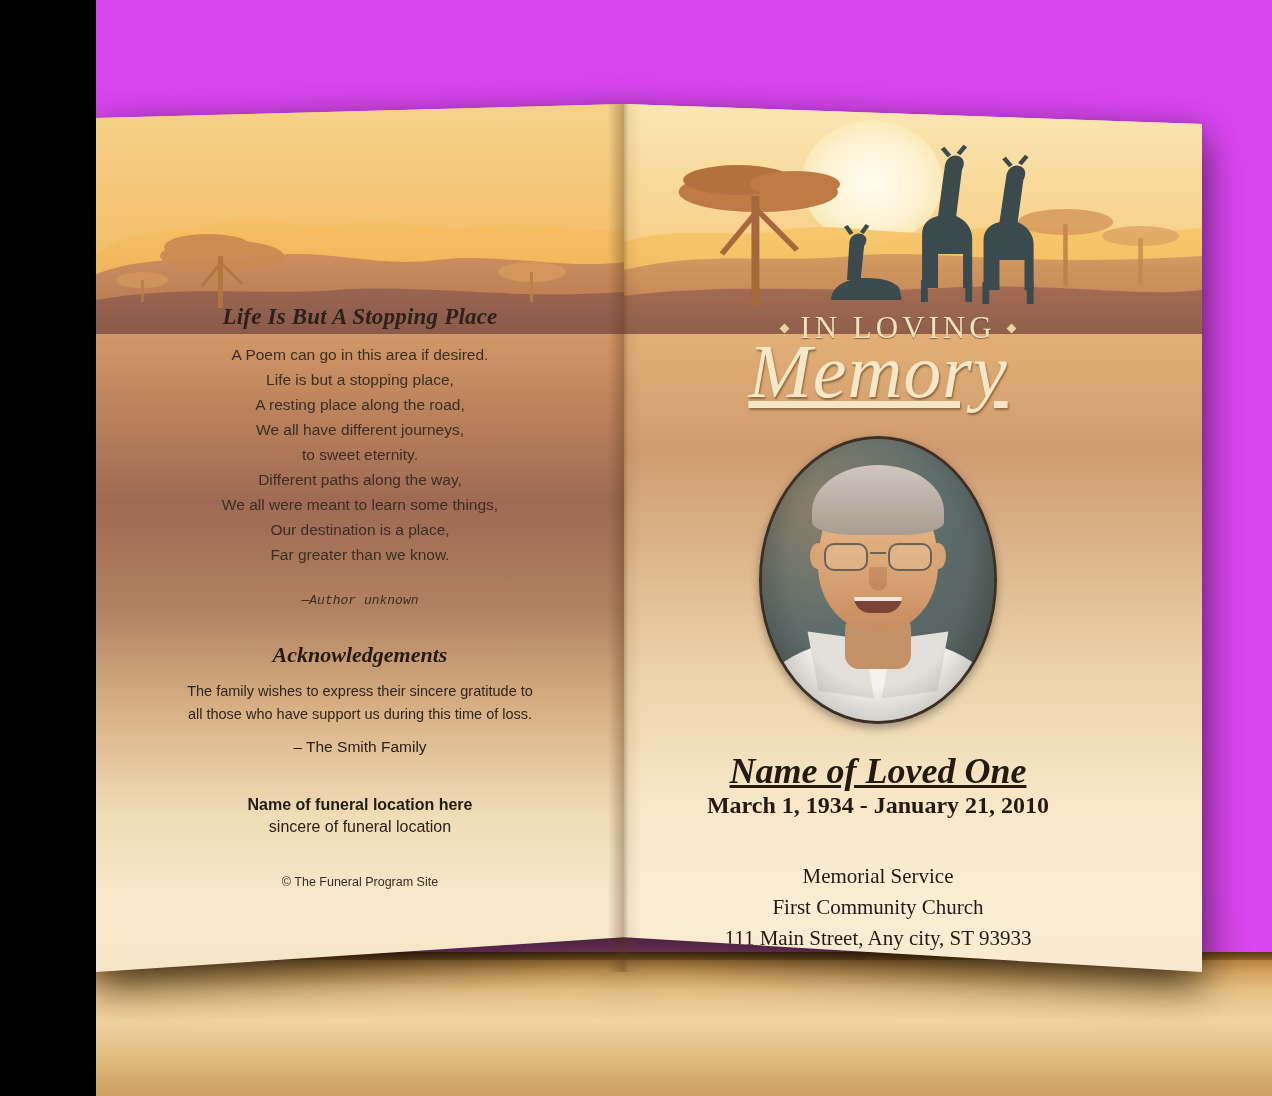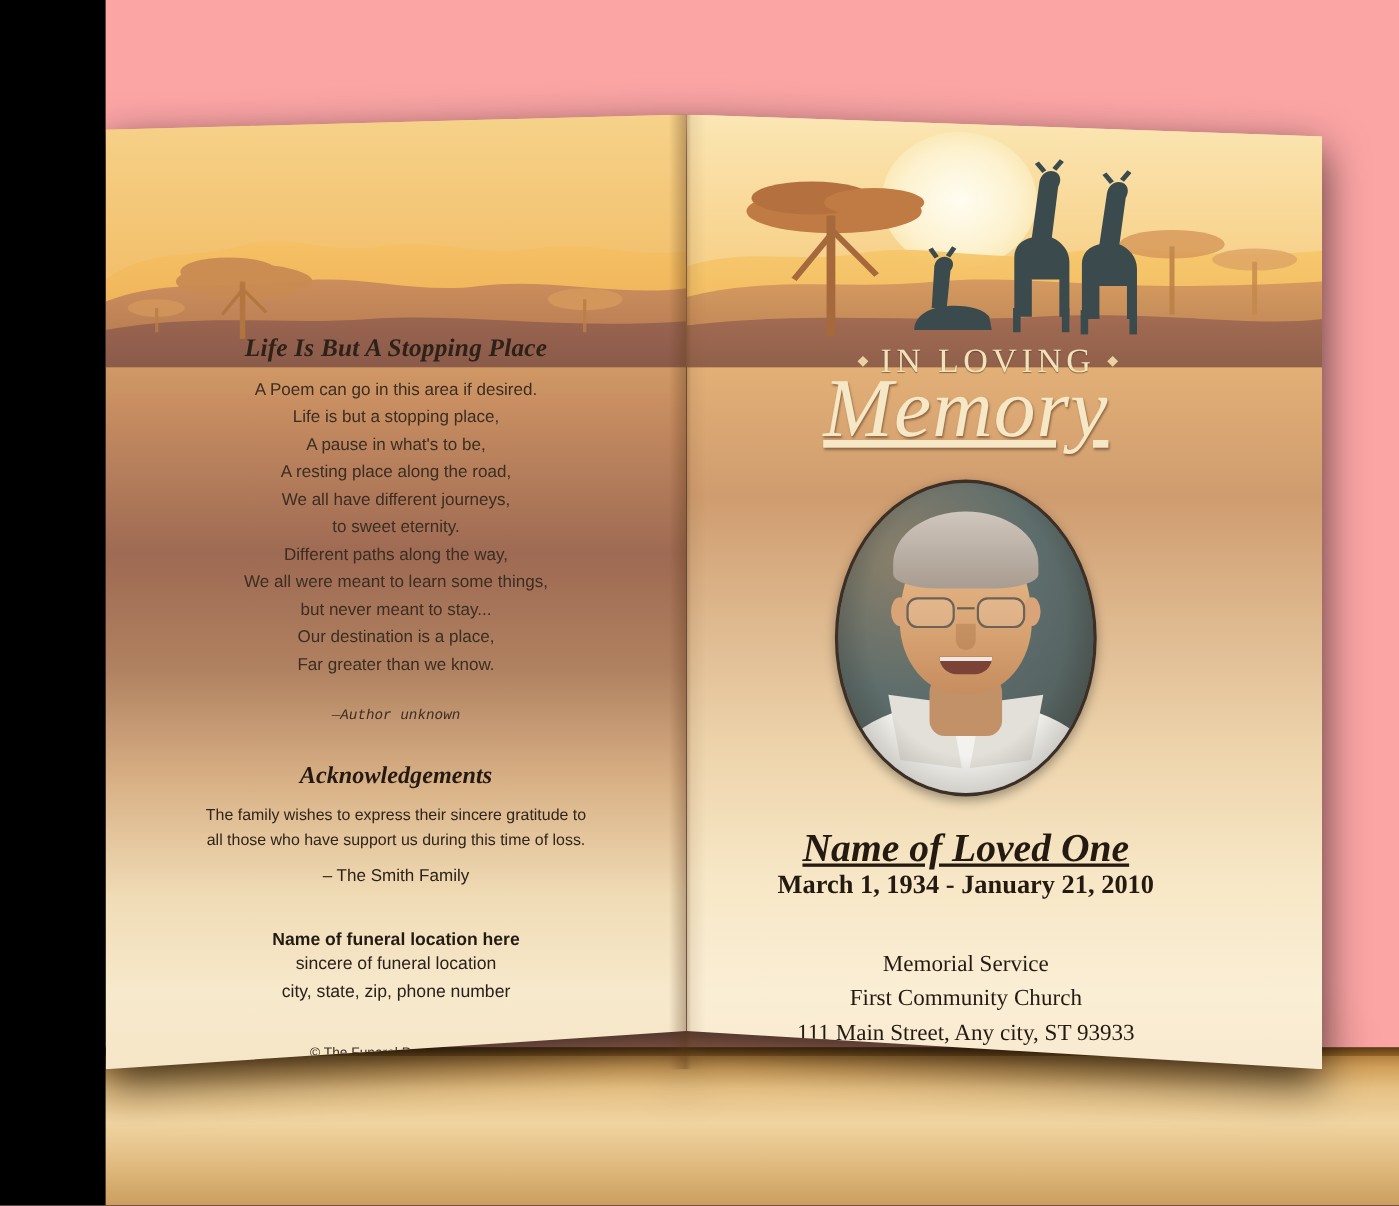--- a/index.html
+++ b/index.html
@@ -12,21 +12,21 @@
     height: 1096px;
     overflow: hidden;
     font-family: "Liberation Sans", sans-serif;
   }
 
   
   #scene {
     position: relative;
     width: 1272px;
     height: 1096px;
-    background: #fca5a5;
+    background: #d946ef;
     overflow: hidden;
   }
 
   
   .table-top {
     position: absolute;
     left: 0;
     top: 960px;
     width: 1272px;
     height: 136px;
@@ -412,40 +412,37 @@
           </g>
         </svg>
       </div>
 
       <div class="left-content">
         <div class="poem-title">Life Is But A Stopping Place</div>
 
         <div>
           <div class="poem-line">A Poem can go in this area if desired.</div>
           <div class="poem-line">Life is but a stopping place,</div>
-          <div class="poem-line">A pause in what's to be,</div>
           <div class="poem-line">A resting place along the road,</div>
           <div class="poem-line">We all have different journeys,</div>
           <div class="poem-line">to sweet eternity.</div>
           <div class="poem-line">Different paths along the way,</div>
           <div class="poem-line">We all were meant to learn some things,</div>
-          <div class="poem-line">but never meant to stay...</div>
           <div class="poem-line">Our destination is a place,</div>
           <div class="poem-line">Far greater than we know.</div>
         </div>
 
         <div class="poem-author">—Author unknown</div>
 
         <div class="ack-title">Acknowledgements</div>
         <div class="ack-text">The family wishes to express their sincere gratitude to all those who have support us during this time of loss.</div>
         <div class="ack-family">– The Smith Family</div>
 
         <div class="loc-name">Name of funeral location here</div>
         <div class="loc-line">sincere of funeral location</div>
-        <div class="loc-line">city, state, zip, phone number</div>
 
         <div class="copyright">© The Funeral Program Site</div>
       </div>
     </div>
 
     <div class="panel panel-right">
 
       <div class="savanna">
         <svg viewBox="0 0 508 230" preserveAspectRatio="none">
           <defs>

